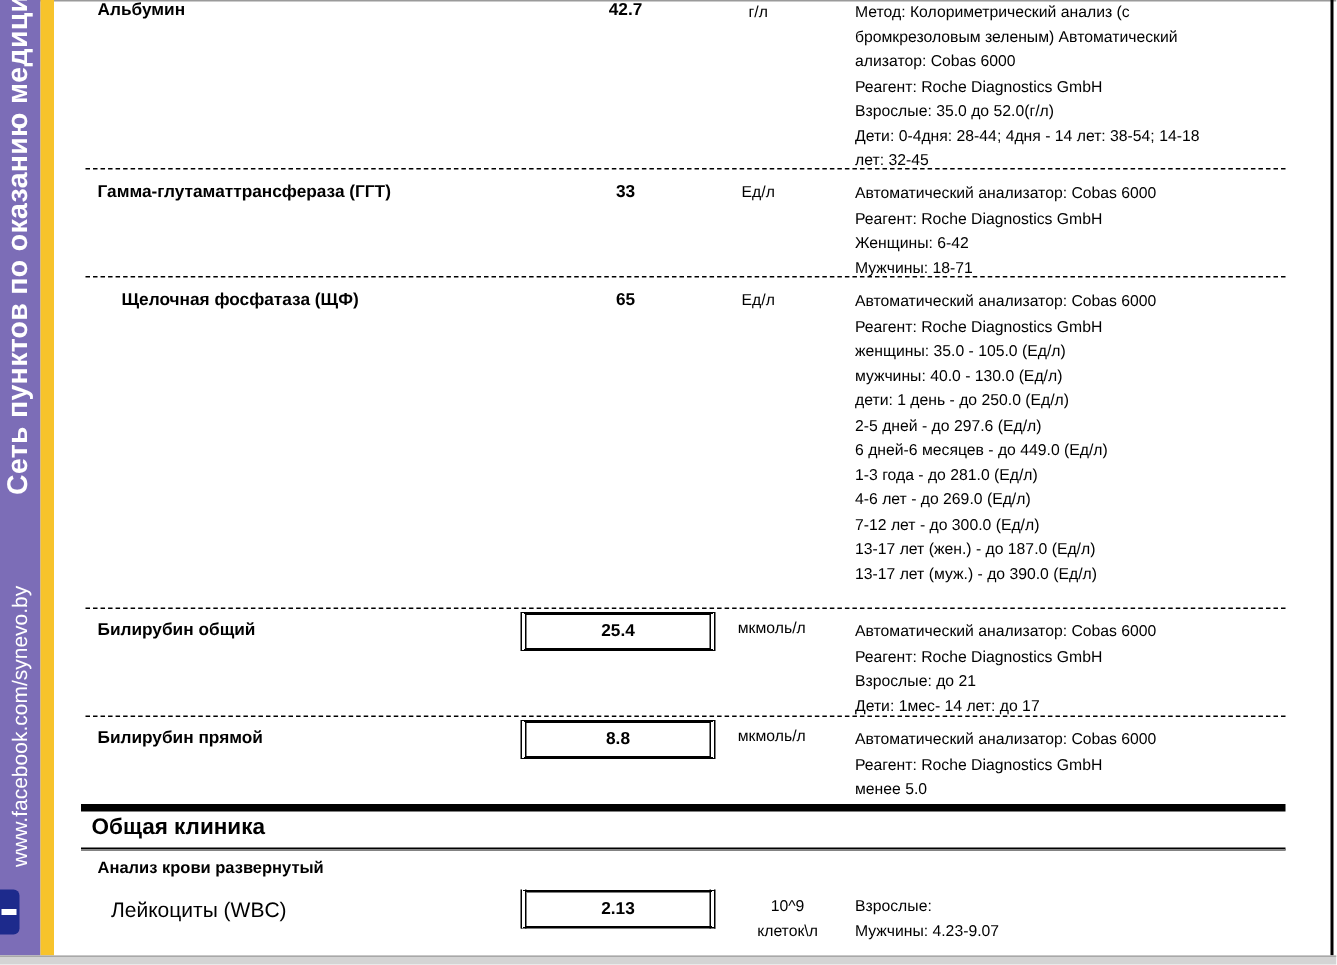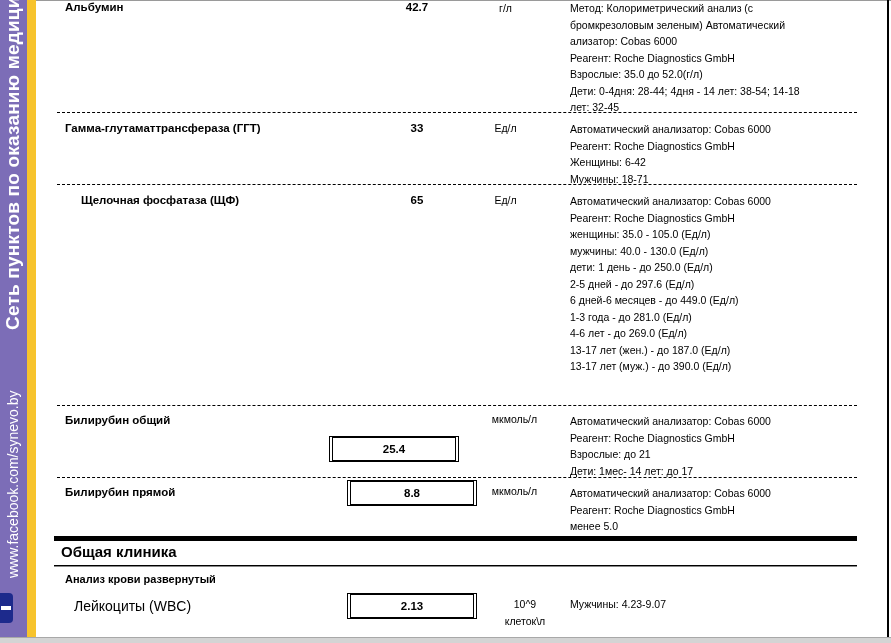--- a/index.html
+++ b/index.html
@@ -97,29 +97,30 @@
   <div class="ref" style="top:193px; left:570px;">
     <div>Автоматический анализатор: Cobas 6000</div>
     <div>Реагент: Roche Diagnostics GmbH</div>
     <div>женщины: 35.0 - 105.0 (Ед/л)</div>
     <div>мужчины: 40.0 - 130.0  (Ед/л)</div>
     <div>дети: 1 день - до 250.0  (Ед/л)</div>
     <div>2-5 дней - до 297.6  (Ед/л)</div>
     <div>6 дней-6 месяцев - до 449.0  (Ед/л)</div>
     <div>1-3 года - до 281.0  (Ед/л)</div>
     <div>4-6 лет - до 269.0  (Ед/л)</div>
+    <div>7-12 лет - до 300.0  (Ед/л)</div>
     <div>13-17 лет (жен.) - до 187.0  (Ед/л)</div>
     <div>13-17 лет (муж.) - до 390.0  (Ед/л)</div>
   </div>
 </div>
 <div class="dash" style="top:405px;"></div>
 
 <div>
   <div class="name" style="top:414px; left:65px;">Билирубин общий</div>
-  <div class="val-box" style="top:408px; left:329px;margin-top:28px;">25.4</div>
+  <div class="val-box" style="top:408px; left:347px;">25.4</div>
   <div class="unit" style="top:411px; left:487px; width:55px;">мкмоль/л</div>
   <div class="ref" style="top:413px; left:570px;">
     <div>Автоматический анализатор: Cobas 6000</div>
     <div>Реагент: Roche Diagnostics GmbH</div>
     <div>Взрослые:   до 21</div>
     <div>Дети: 1мес- 14 лет: до 17</div>
   </div>
 </div>
 <div class="dash" style="top:477px;"></div>
 
@@ -140,17 +141,18 @@
 <div class="subsection">Анализ крови  развернутый</div>
 
 <div>
   <div class="sub-name" style="top:598px;">Лейкоциты (WBC)</div>
   <div class="val-box" style="top:593px; left:347px;">2.13</div>
   <div class="unit" style="top:596px; left:495px; width:60px;">
     <div>10^9</div>
     <div>клеток\л</div>
   </div>
   <div class="ref" style="top:596px; left:570px;">
+    <div>Взрослые:</div>
     <div>Мужчины: 4.23-9.07</div>
   </div>
 </div>
 
 <div class="bottom-bar"></div>
 
 </body></html>

